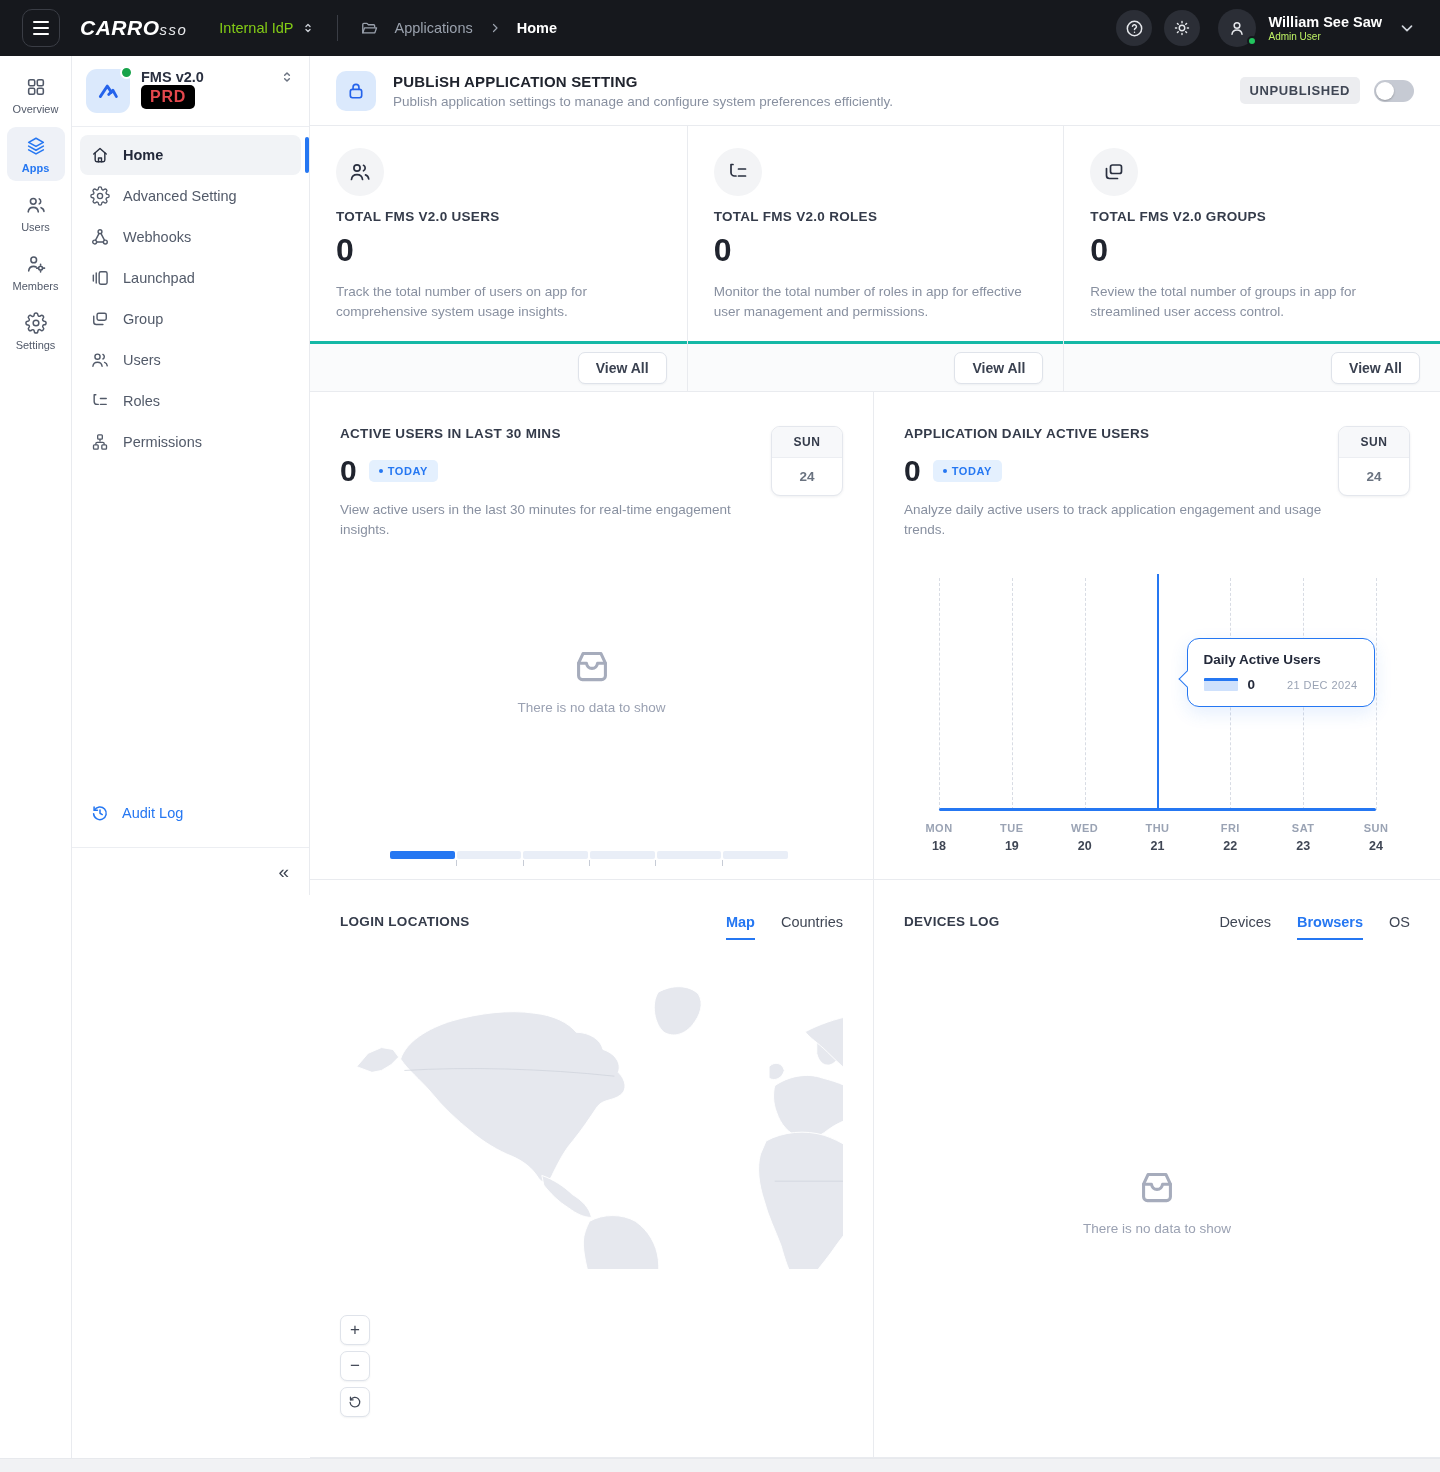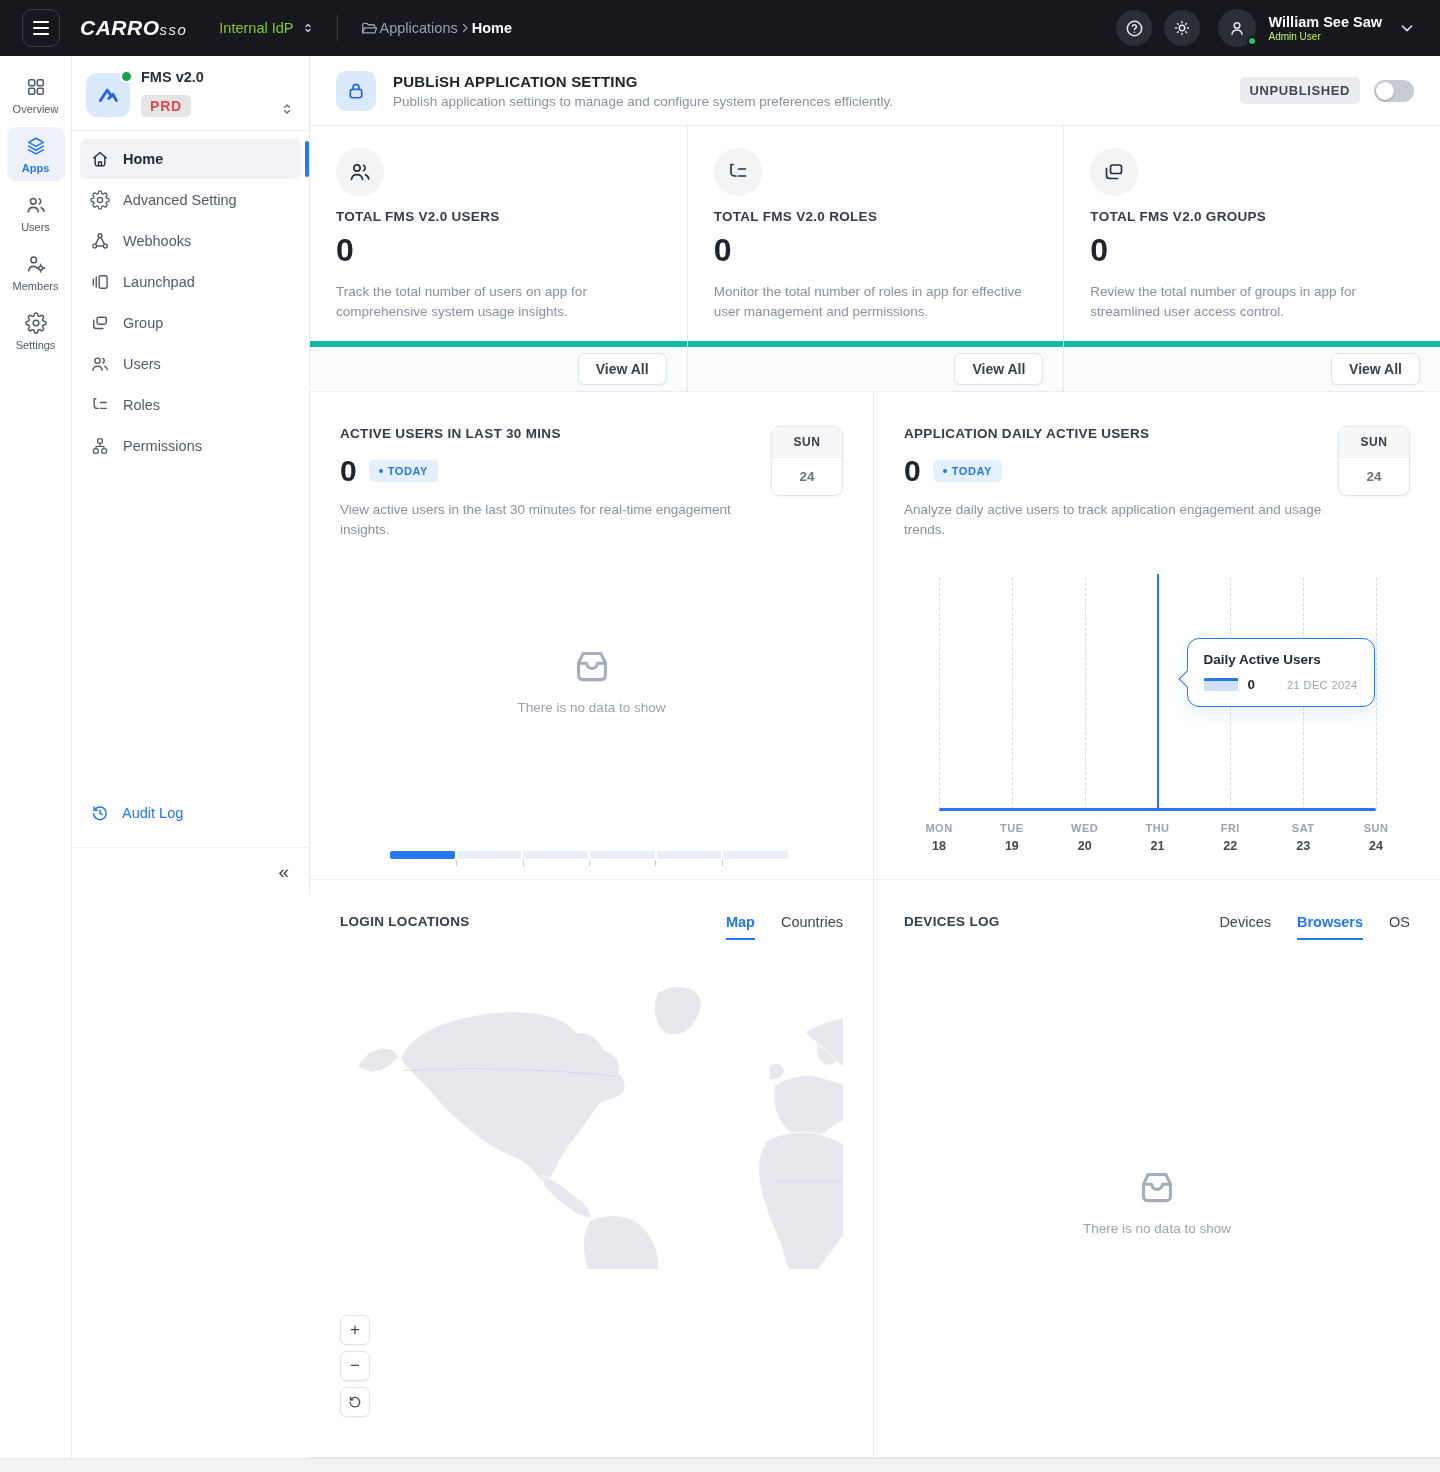--- a/index.html
+++ b/index.html
@@ -20,21 +20,21 @@
     width:38px; height:38px; border:1px solid #3a3d45; border-radius:10px;
     display:flex; flex-direction:column; justify-content:center; align-items:center; gap:4px;
     background:transparent; cursor:pointer;
   }
   .hamburger-btn span { width:16px; height:2px; background:#ffffff; border-radius:2px; }
   .brand { display:flex; align-items:baseline; margin-left:2px; }
   .brand .brand-main { color:#fff; font-weight:800; font-style:italic; font-size:21px; letter-spacing:.5px; }
   .brand .brand-sub { color:#e8e9ec; font-weight:400; font-style:italic; font-size:15px; letter-spacing:1.5px; }
   .org-select { display:flex; align-items:center; gap:7px; color:#84cc16; font-size:14.5px; font-weight:500; margin-left:14px; cursor:pointer; }
   .hdr-divider { width:1px; height:26px; background:#3a3d45; margin:0 4px; }
-  .breadcrumb { display:flex; align-items:center; gap:1px; font-size:14.5px; }
+  .breadcrumb { display:flex; align-items:center; gap:16px; font-size:14.5px; }
   .crumb-muted { color:#9aa1ad; }
   .crumb-current { color:#ffffff; font-weight:600; }
   .hdr-right { margin-left:auto; display:flex; align-items:center; gap:12px; }
   .hdr-icon-btn {
     width:36px; height:36px; border-radius:50%; background:#2b2e36; border:none;
     display:flex; align-items:center; justify-content:center; color:#e6e8ec; cursor:pointer;
   }
   .avatar-wrap { position:relative; width:38px; height:38px; margin-left:6px; }
   .avatar {
     width:38px; height:38px; border-radius:50%; background:#2b2e36;
@@ -63,29 +63,29 @@
   }
   .rail-item .rail-label { font-size:11px; color:#515969; }
   .rail-item.active { background:#eef1f7; color:#2577f2; }
   .rail-item.active .rail-label { color:#2577f2; font-weight:600; }
 
   
   .app-sidebar {
     width:238px; flex-shrink:0; background:#fff; border-right:1px solid #e9ebef;
     height:839px; display:flex; flex-direction:column; position:relative;
   }
-  .app-select { display:flex; align-items:flex-end; padding:13px 14px; gap:11px; border-bottom:1px solid #eceef2; cursor:pointer; }
+  .app-select { display:flex; align-items:flex-start; padding:13px 14px; gap:11px; border-bottom:1px solid #eceef2; cursor:pointer; }
   .app-logo-wrap { position:relative; width:44px; height:44px; flex-shrink:0; }
   .app-logo { width:44px; height:44px; border-radius:11px; background:#dbe9fc; display:flex; align-items:center; justify-content:center; }
   .app-online-dot { position:absolute; top:-3px; right:-3px; width:13px; height:13px; border-radius:50%; background:#17a34a; border:2.5px solid #fff; }
   .app-meta { flex:1; }
   .app-name { font-size:14.5px; font-weight:600; color:#2a3040; }
   .app-env-badge {
-    display:inline-block; margin-top:10px; font-size:14px; font-weight:700; letter-spacing:.8px;
-    color:#e5484d; background:#e5e5e5; padding:3px 9px; border-radius:5px;
+    display:inline-block; margin-top:0; font-size:16px; font-weight:700; letter-spacing:.8px;
+    color:#e5484d; background:#000000; padding:3px 9px; border-radius:5px;
   }
   .app-unfold { color:#6a7280; }
   .side-menu { padding:8px 8px 0; }
   .menu-item {
     display:flex; align-items:center; gap:13px; height:40px; padding:0 10px; margin-bottom:1px;
     border-radius:8px; cursor:pointer; position:relative; color:#525a69;
   }
   .menu-item .ml { font-size:14.5px; color:#525a69; }
   .menu-item.active { background:#f1f3f6; }
   .menu-item.active .ml { color:#23293a; font-weight:600; }
@@ -120,21 +120,21 @@
   
   .stats-row { display:grid; grid-template-columns:1fr 1fr 1fr; height:266px; border-bottom:1px solid #e9ebef; flex-shrink:0; }
   .stat-card { display:flex; flex-direction:column; min-width:0; }
   .stat-card + .stat-card { border-left:1px solid #e9ebef; }
   .stat-body { flex:1; padding:22px 26px 0; }
   .stat-icon-circle { width:48px; height:48px; border-radius:50%; background:#f3f4f6; display:flex; align-items:center; justify-content:center; color:#2a3040; }
   .stat-title { margin-top:13px; font-size:13.5px; font-weight:800; color:#343b4a; letter-spacing:.3px; }
   .stat-value { margin-top:8px; font-size:32px; font-weight:700; color:#20242e; }
   .stat-desc { margin-top:13px; font-size:13.5px; color:#8890a0; line-height:1.45; max-width:330px; }
   .stat-footer {
-    height:50px; background:#fafbfc; border-top:6px solid #14b8a6;
+    height:50px; background:#fafbfc; border-top:3px solid #14b8a6;
     display:flex; align-items:center; justify-content:flex-end; padding:0 20px;
   }
   .view-all-btn {
     background:#fff; border:1px solid #dfe3ea; border-radius:7px; padding:7px 17px;
     font-size:14px; font-weight:600; color:#3a4150; cursor:pointer; box-shadow:0 1px 2px rgba(20,30,50,.05);
     font-family:"Liberation Sans", sans-serif;
   }
 
   
   .charts-row { display:grid; grid-template-columns:563px 567px; height:488px; border-bottom:1px solid #e9ebef; flex-shrink:0; }

